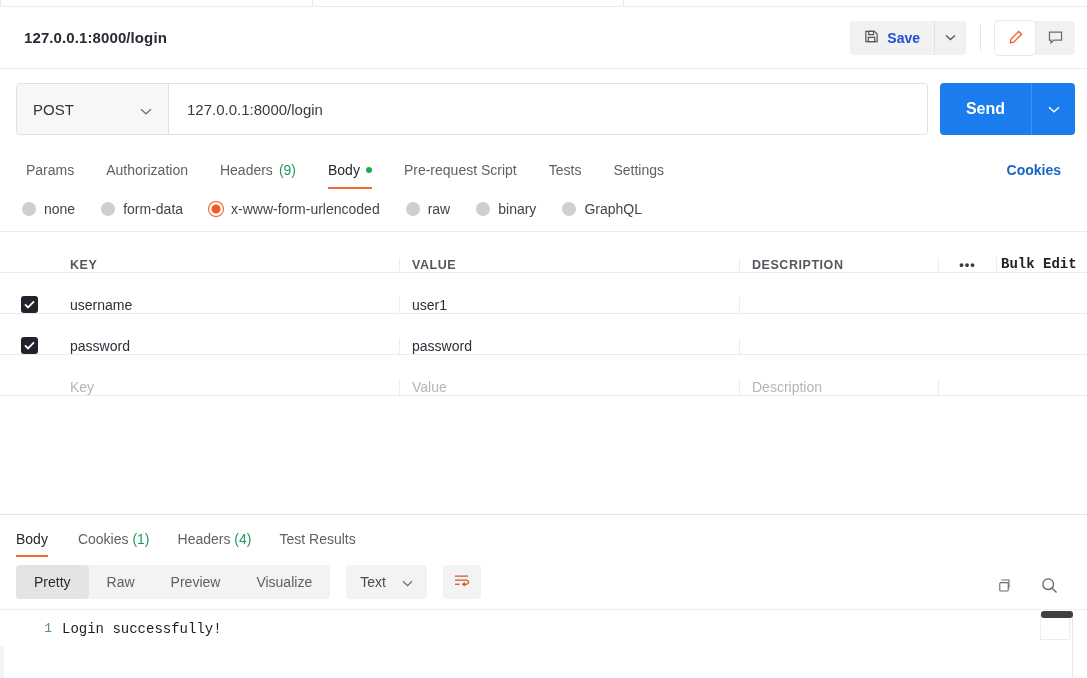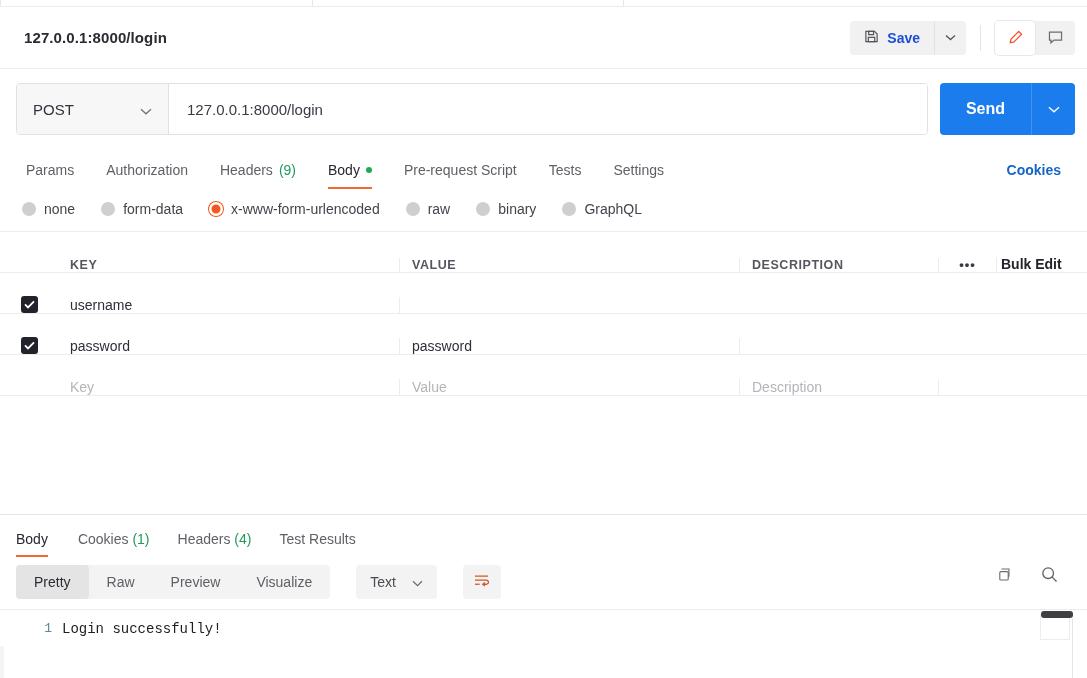--- a/index.html
+++ b/index.html
@@ -83,42 +83,42 @@
   .prow { display: flex; border-bottom: 1px solid #ececec; height: 41px; align-items: flex-end; }
   .prow.head { height: 41px; }
   .cell { display: flex; align-items: center; border-right: 1px solid #ececec; font-size: 14px; }
   .c-check { width: 58px; justify-content: center; border-right: none; }
   .c-key { width: 342px; padding-left: 12px; }
   .c-val { width: 340px; padding-left: 12px; }
   .c-desc { flex: 1; padding-left: 12px; }
   .c-dots { width: 58px; justify-content: center; }
   .c-bulk { width: 90px; justify-content: flex-start; border-right: none; padding-left: 4px; }
   .prow.head .cell { font-size: 12.5px; font-weight: bold; letter-spacing: .55px; color: #56575e; }
-  .bulk { color: #23232b; font-size: 14px; font-weight: bold; cursor: pointer; letter-spacing: 0; }
+  .bulk { color: #23232b; font-size: 14px; font-weight: bold; cursor: pointer; letter-spacing: 0; font-family: Liberation Mono, monospace; }
   .dots { color: #3a3a42; font-size: 13px; letter-spacing: 1px; cursor: pointer; }
   .chk { width: 17px; height: 17px; border-radius: 3px; background: #22232a; display: flex; align-items: center; justify-content: center; cursor: pointer; }
   .chk svg { display: block; }
   .ph { color: #b4b4ba; }
   .filler { height: 118px; }
 
   
   .respwrap { border-top: 1px solid #e4e4e4; }
   .resptabs { display: flex; align-items: flex-end; height: 42px; padding: 0 16px; position: relative; }
   .rsp { position: relative; padding: 0 14px 10px 14px; font-size: 14px; color: #5f6166; cursor: pointer; }
   .rsp:first-child { padding-left: 0; padding-right: 16px; }
   .rsp.active { color: #26262e; }
   .rsp.active::after { content: ""; position: absolute; left: 0; right: 16px; bottom: 0; height: 2px; background: #ef6b33; }
   .rsp .cnt { color: #1f9a5c; }
   .meta { margin-left: auto; display: flex; align-items: center; gap: 14px; padding-bottom: 9px; }
   .meta-val { font-size: 13.5px; color: #1f9a5c; font-weight: bold; }
   .meta-sep { width: 1px; height: 18px; background: #e0e0e0; }
   .saveresp { color: #1565c7; font-size: 14px; font-weight: bold; display: flex; align-items: center; gap: 8px; cursor: pointer; padding-right: 4px; }
 
   
-  .rtoolbar { display: flex; align-items: flex-start; gap: 26px; padding: 8px 16px 10px 16px; }
+  .rtoolbar { display: flex; align-items: flex-end; gap: 16px; padding: 8px 16px 10px 16px; }
   .segment { display: flex; background: #f3f3f3; border-radius: 4px; height: 34px; }
   .seg { padding: 0 18px; display: flex; align-items: center; font-size: 14px; color: #5d5f64; cursor: pointer; border-radius: 4px; }
   .seg.active { background: #e4e4e4; color: #2b2b33; }
   .typesel { display: flex; align-items: center; gap: 16px; background: #f3f3f3; border-radius: 4px; height: 34px; padding: 0 14px; font-size: 14px; color: #4a4b51; cursor: pointer; }
   .wrapbtn { width: 38px; height: 34px; background: #f3f3f3; border-radius: 4px; display: flex; align-items: center; justify-content: center; cursor: pointer; }
   .rtools-right { margin-left: auto; display: flex; align-items: center; gap: 26px; padding-right: 12px; }
   .iconbtn { cursor: pointer; display: flex; align-items: center; justify-content: center; }
 
   
   .editor { position: relative; border-top: 1px solid #ededed; height: 76px; background: #fff; display: flex; }
@@ -266,20 +266,21 @@
 
   <div class="prow">
     <div class="cell c-check">
       <span class="chk">
         <svg width="11" height="9" viewBox="0 0 11 9" fill="none" stroke="#ffffff" stroke-width="1.8">
             <path d="M1 4.4 4 7.4 10 1.4"></path>
           </svg>
       </span>
     </div>
     <div class="cell c-key">username</div>
+    <div class="cell c-val">user1</div>
     <div class="cell c-desc"></div>
     <div class="cell c-dots"></div>
     <div class="cell c-bulk"></div>
   </div>
 
   <div class="prow">
     <div class="cell c-check">
       <span class="chk">
         <svg width="11" height="9" viewBox="0 0 11 9" fill="none" stroke="#ffffff" stroke-width="1.8">
             <path d="M1 4.4 4 7.4 10 1.4"></path>

